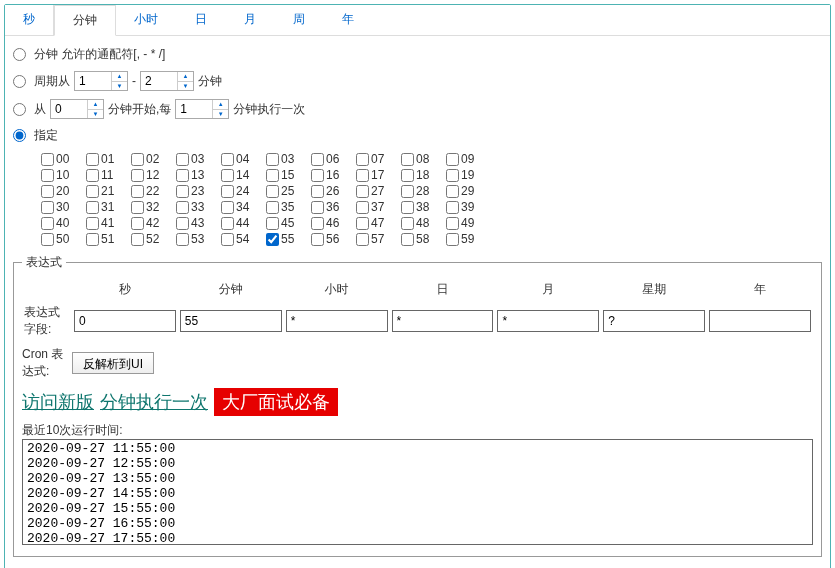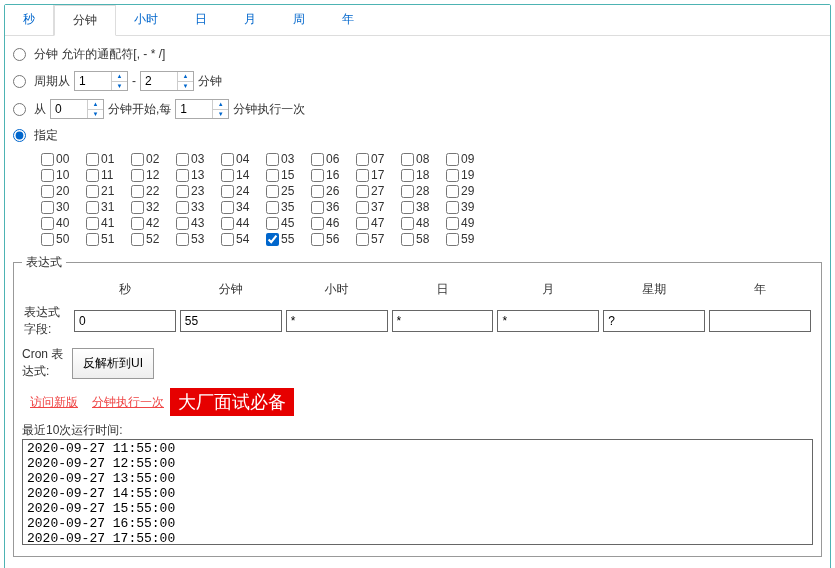--- a/index.html
+++ b/index.html
@@ -153,33 +153,32 @@
     padding: 3px 4px;
     font-size: 12px;
     height: 22px;
   }
   .btn {
     border: 1px solid #999;
     background: linear-gradient(#fff,#eee);
     padding: 3px 10px;
     font-size: 12px;
     cursor: pointer;
-    height: 31px;
+    height: 22px;
   }
   .links {
     margin-top: 8px;
     display: flex;
     gap: 6px;
     align-items: center;
   }
   .links a {
-    color: #ef4444;
+    color: #0f766e;
     text-decoration: underline;
-    font-size: 12px;
-    margin-left: 8px;
+    font-size: 18px;
   }
   .redbadge {
     background: #e60000;
     color: #fff;
     padding: 2px 8px;
     font-size: 18px;
   }
   .recentlbl {
     margin-top: 6px;
     font-size: 12px;

